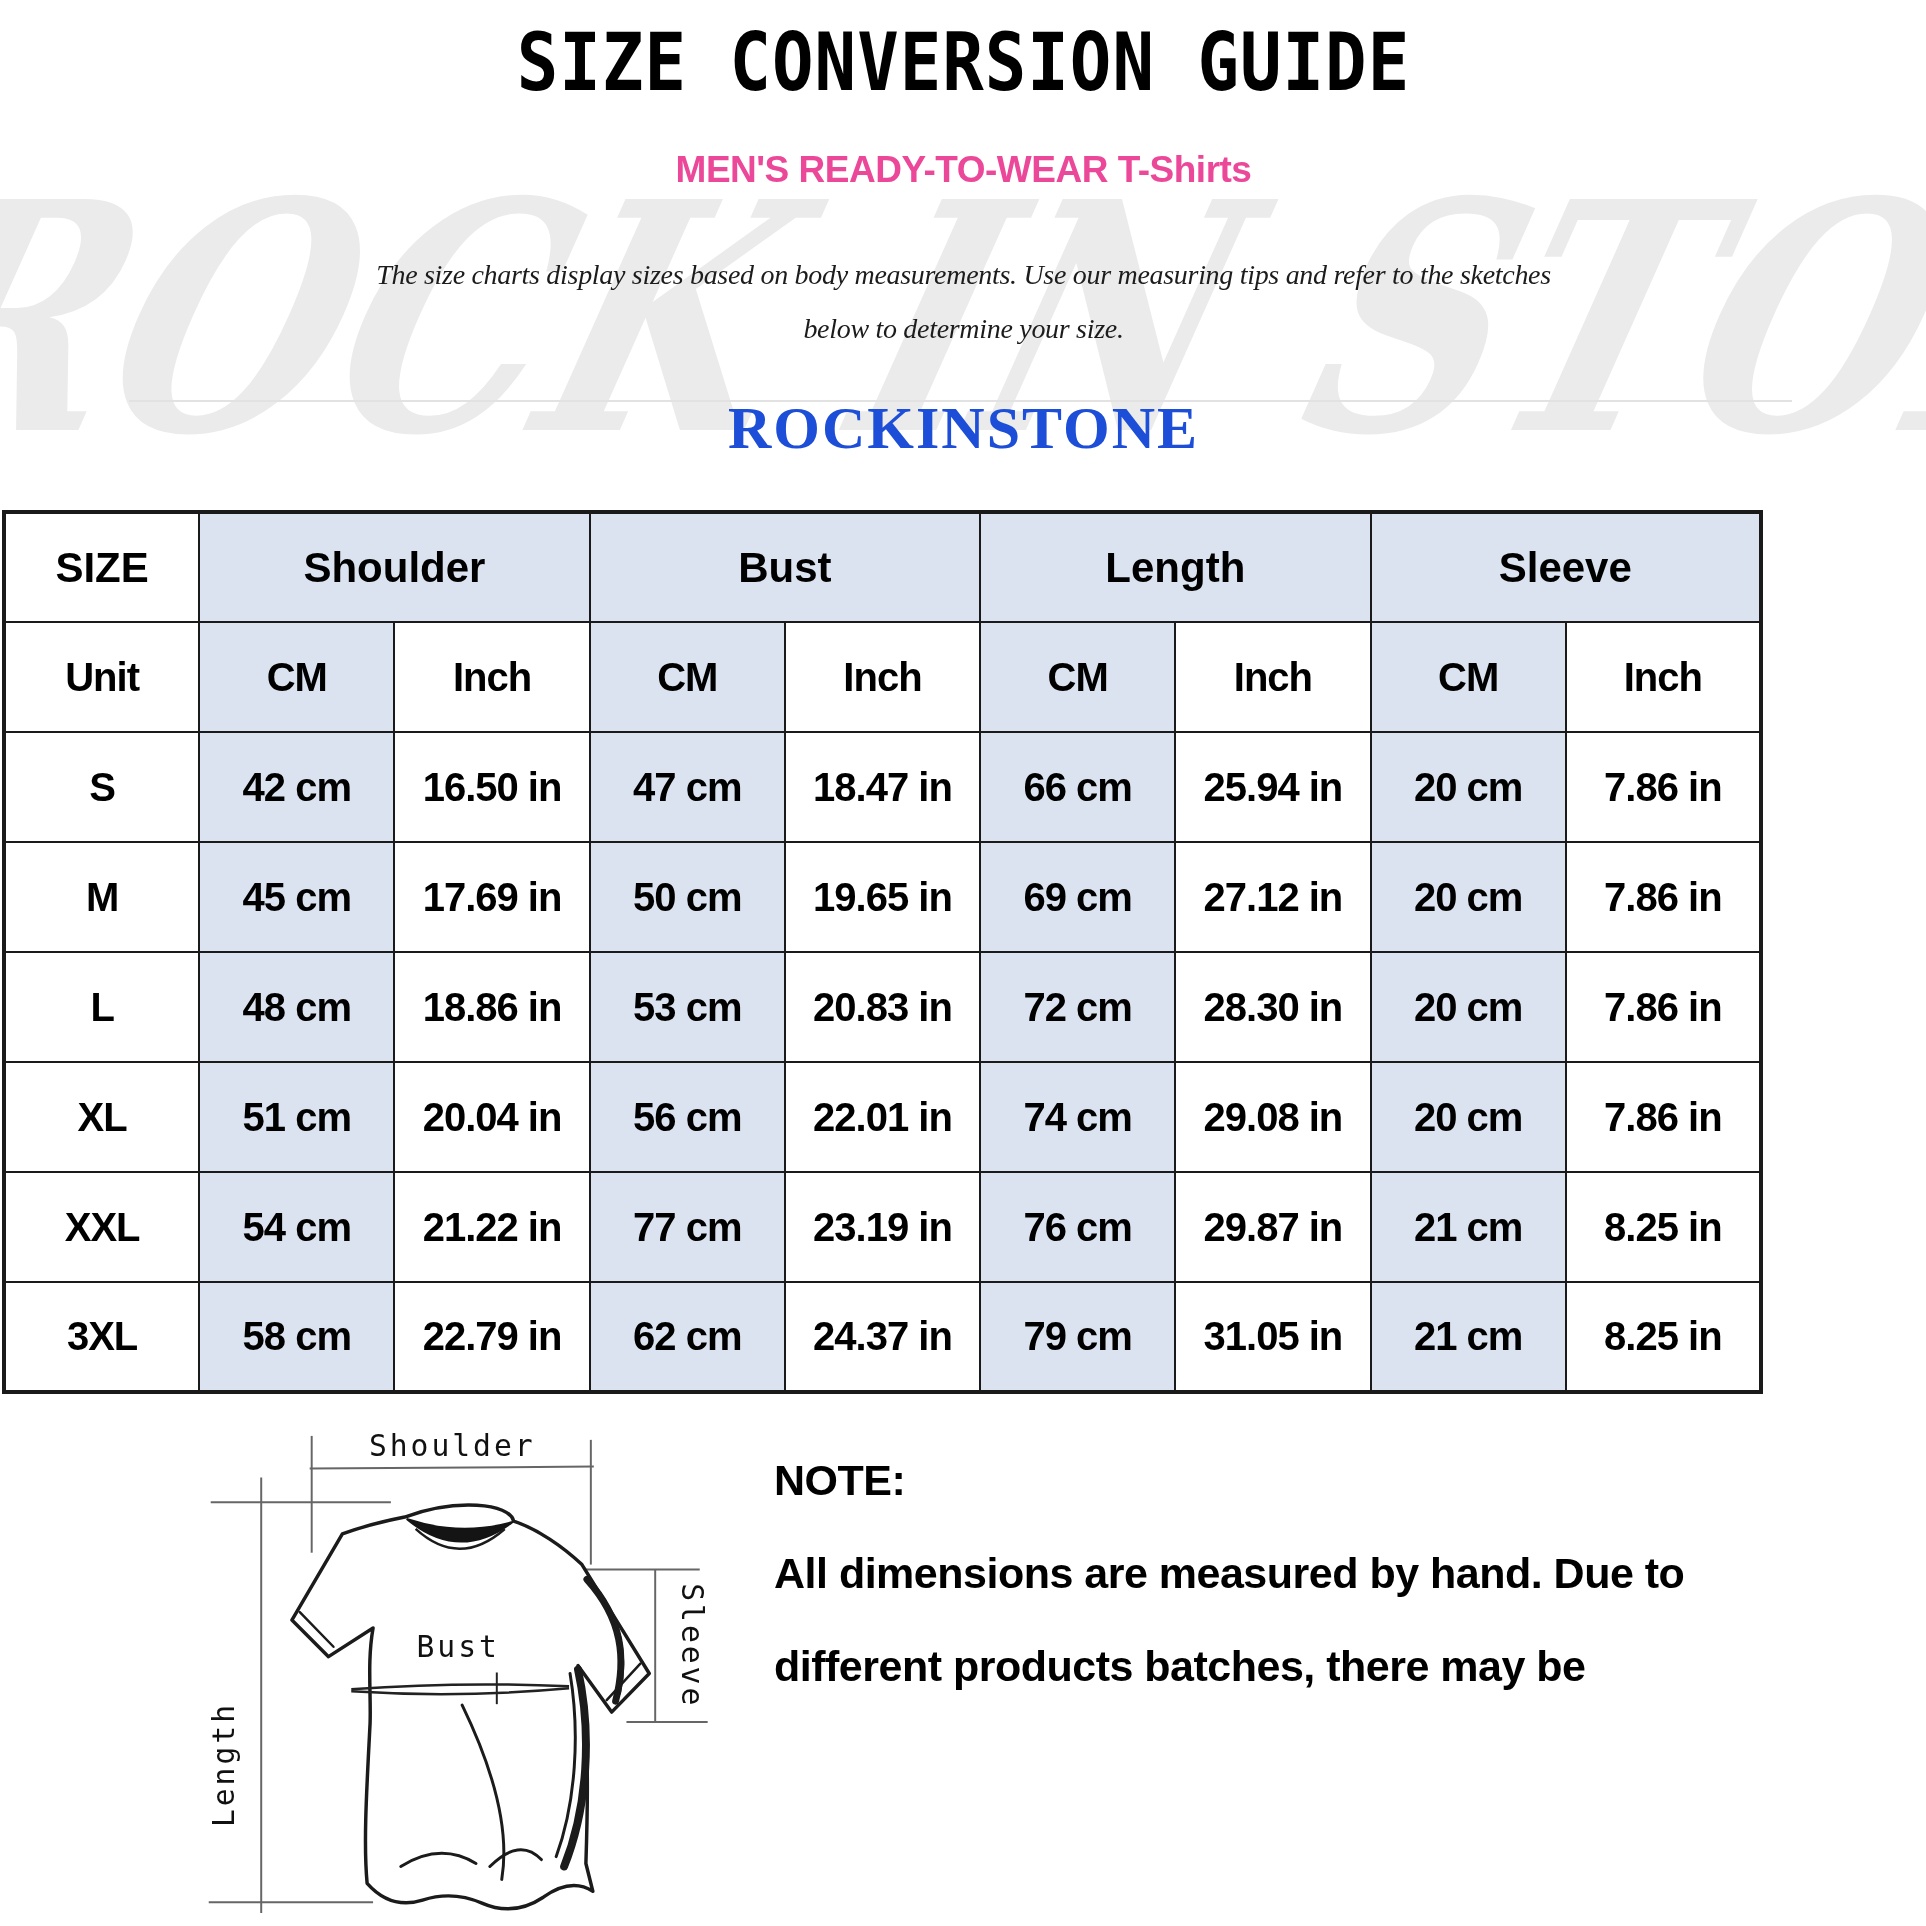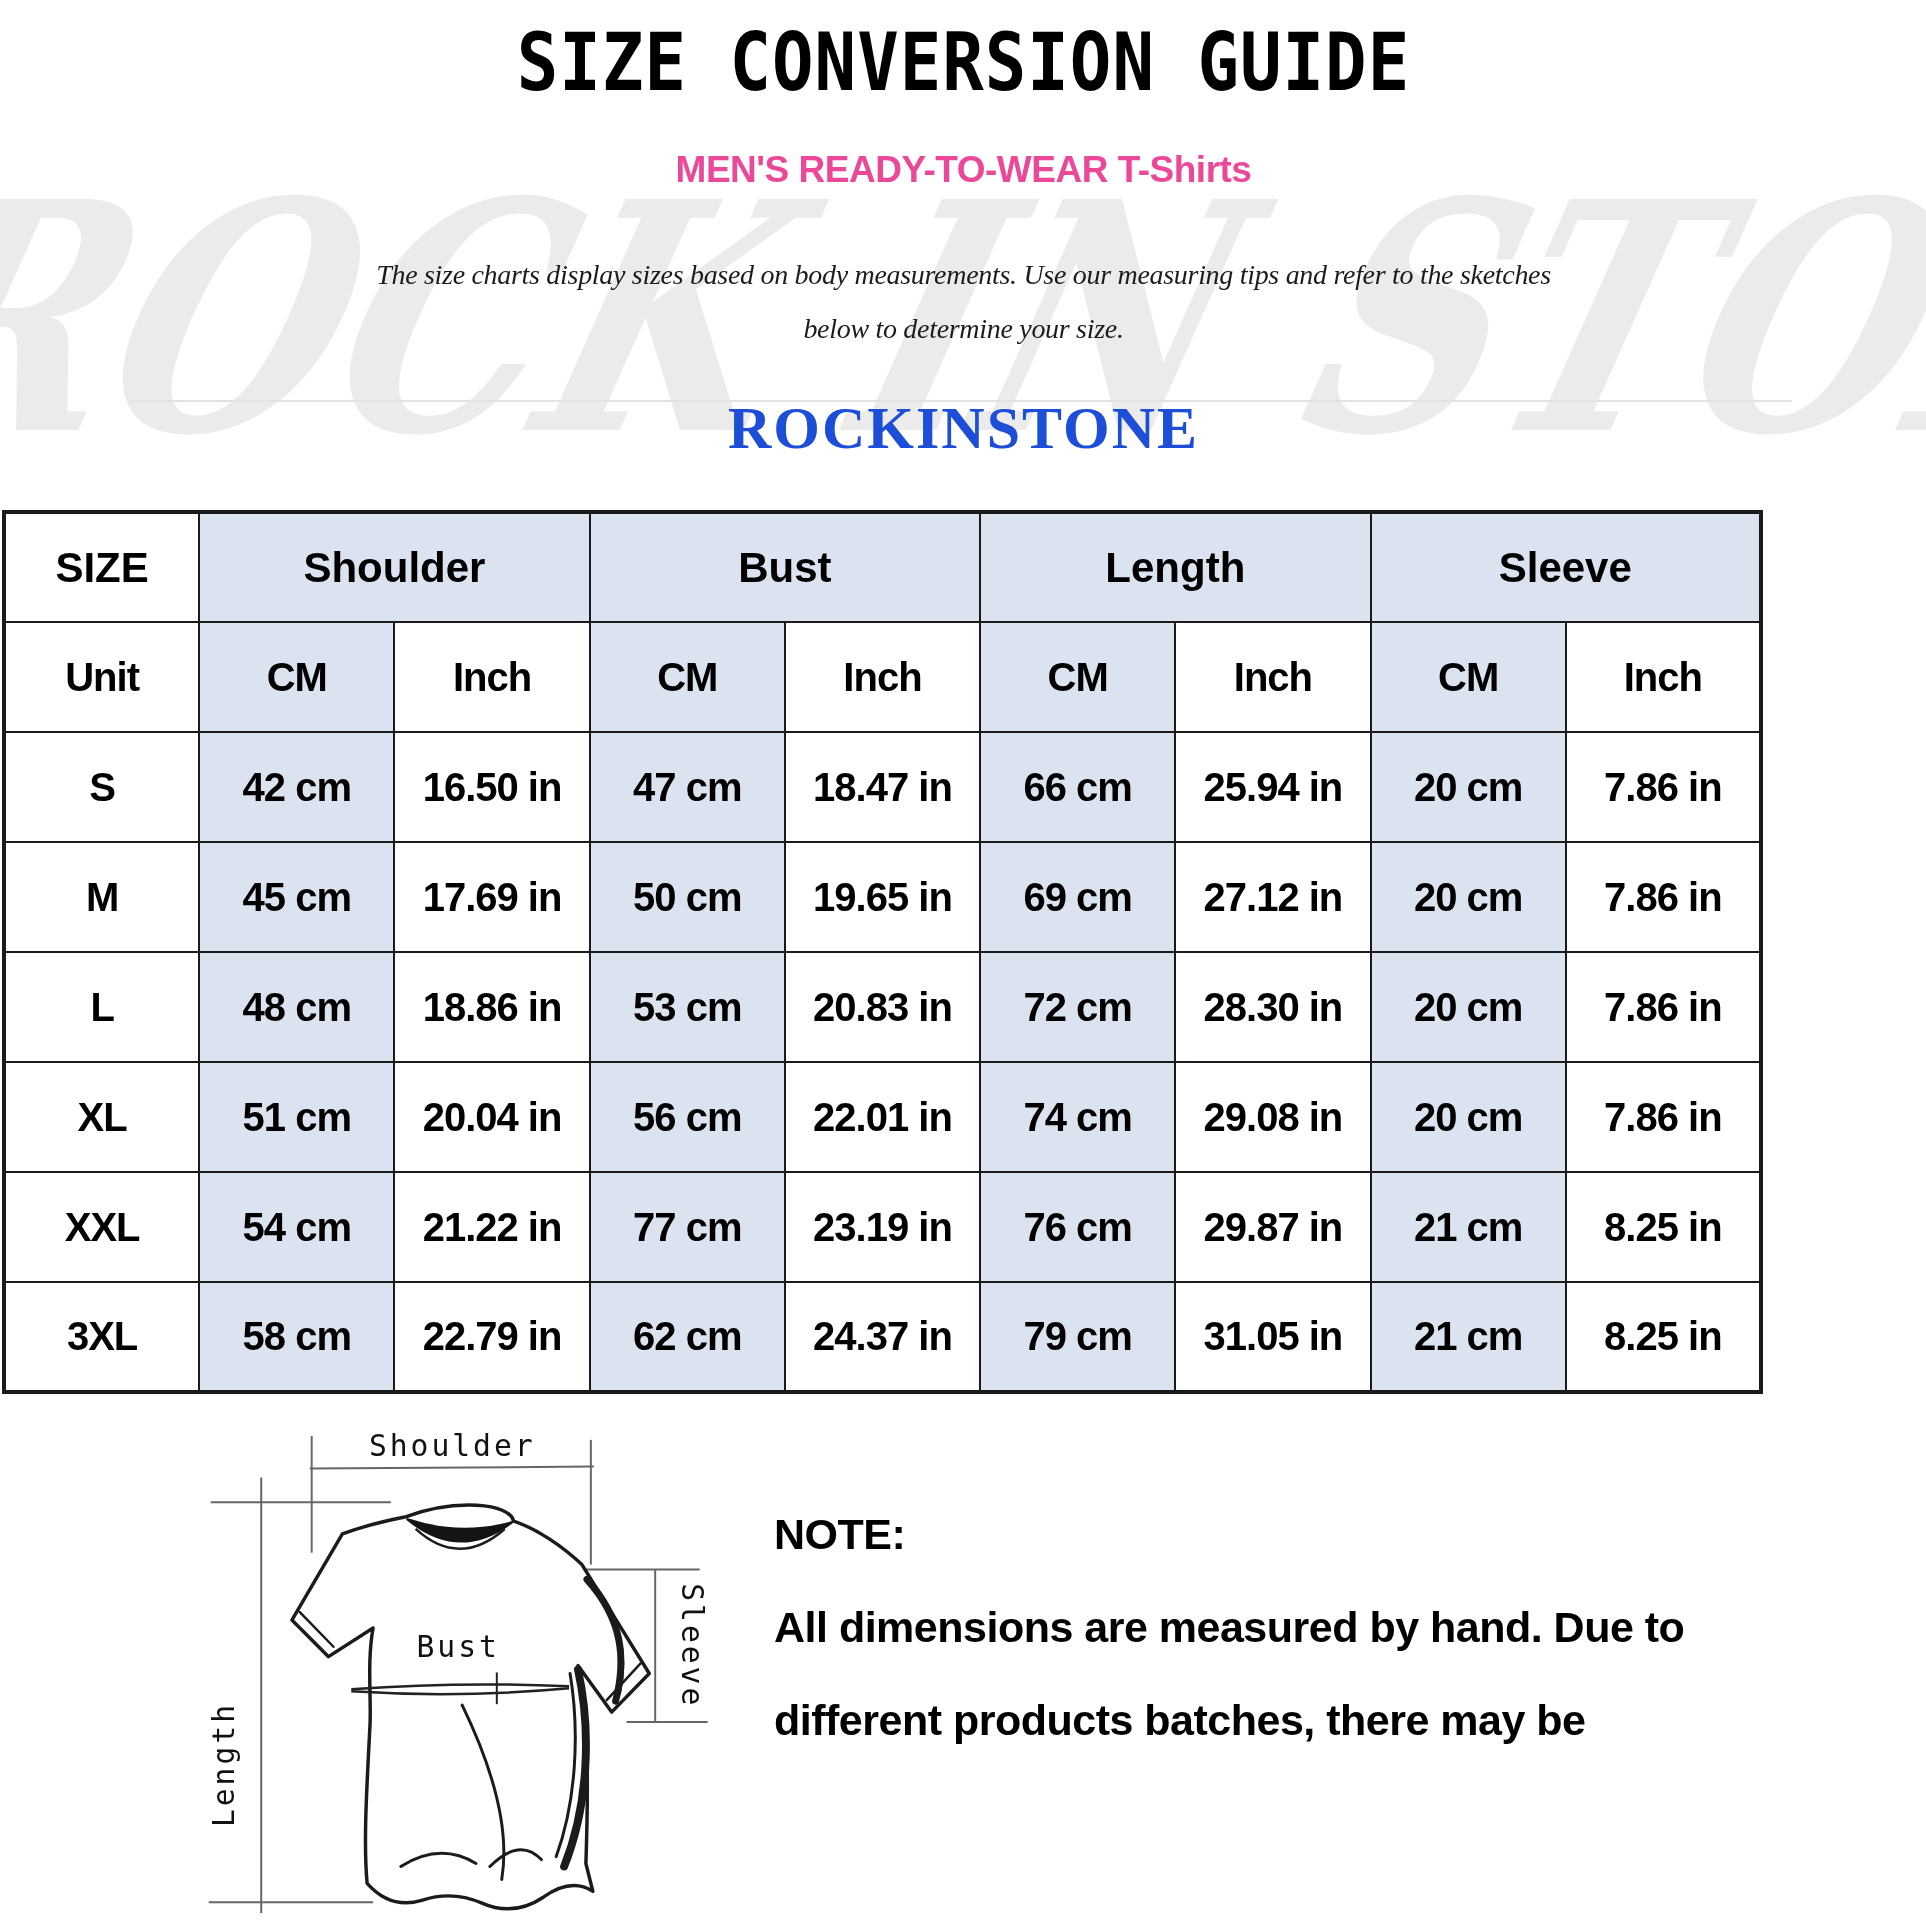--- a/index.html
+++ b/index.html
@@ -33,21 +33,21 @@
     border-collapse:collapse;table-layout:fixed;
     border:4px solid var(--border_dark,#1a1a1a);
     text-align:center;font-weight:bold;}
   .size-table td{border:2.5px solid var(--border_dark,#1a1a1a);
     font-size:40px;letter-spacing:-1px;padding:0;vertical-align:middle;}
   .size-table tr{height:110px;}
   .size-table tr.group-row td{font-size:42px;letter-spacing:0;}
   .size-table td.blue{background:var(--accent_blue,#dae3ef);}
 
   
-  .note{position:absolute;left:774px;top:1488px;font-size:43px;font-weight:bold;
+  .note{position:absolute;left:774px;top:1434px;font-size:43px;font-weight:bold;
     line-height:93px;letter-spacing:-0.5px;color:#000;}
   .diagram{position:absolute;left:183px;top:1416px;width:589px;height:511px;}
   .diagram text{font-family:"DejaVu Sans Mono",monospace;font-size:30px;
     fill:#111;letter-spacing:3px;}
 </style>
 </head>
 <body>
 
 <div class="page">
 

